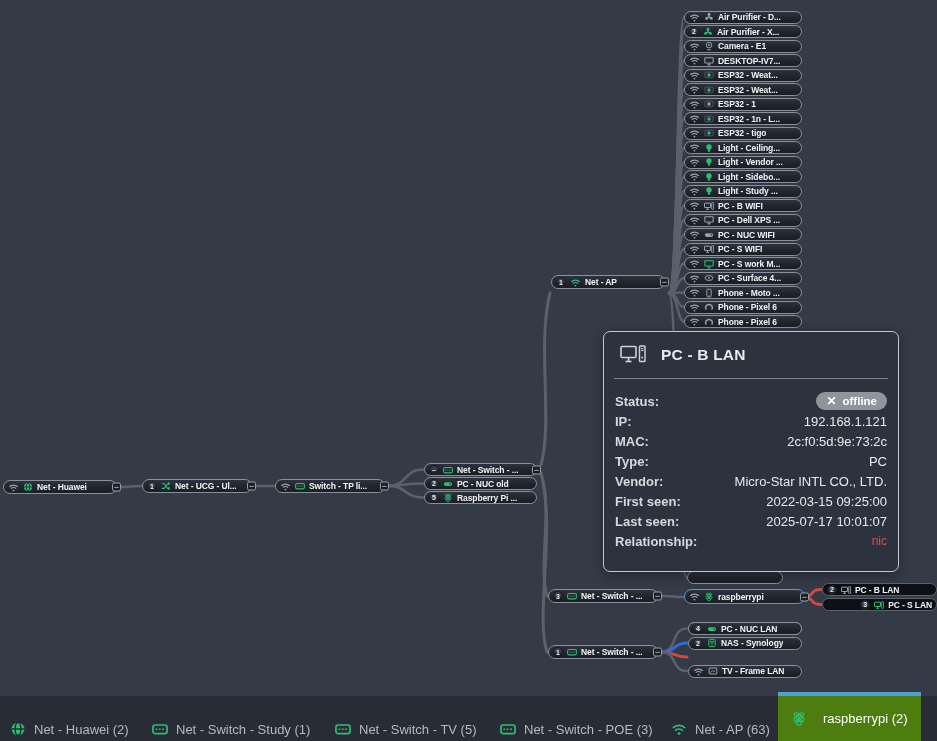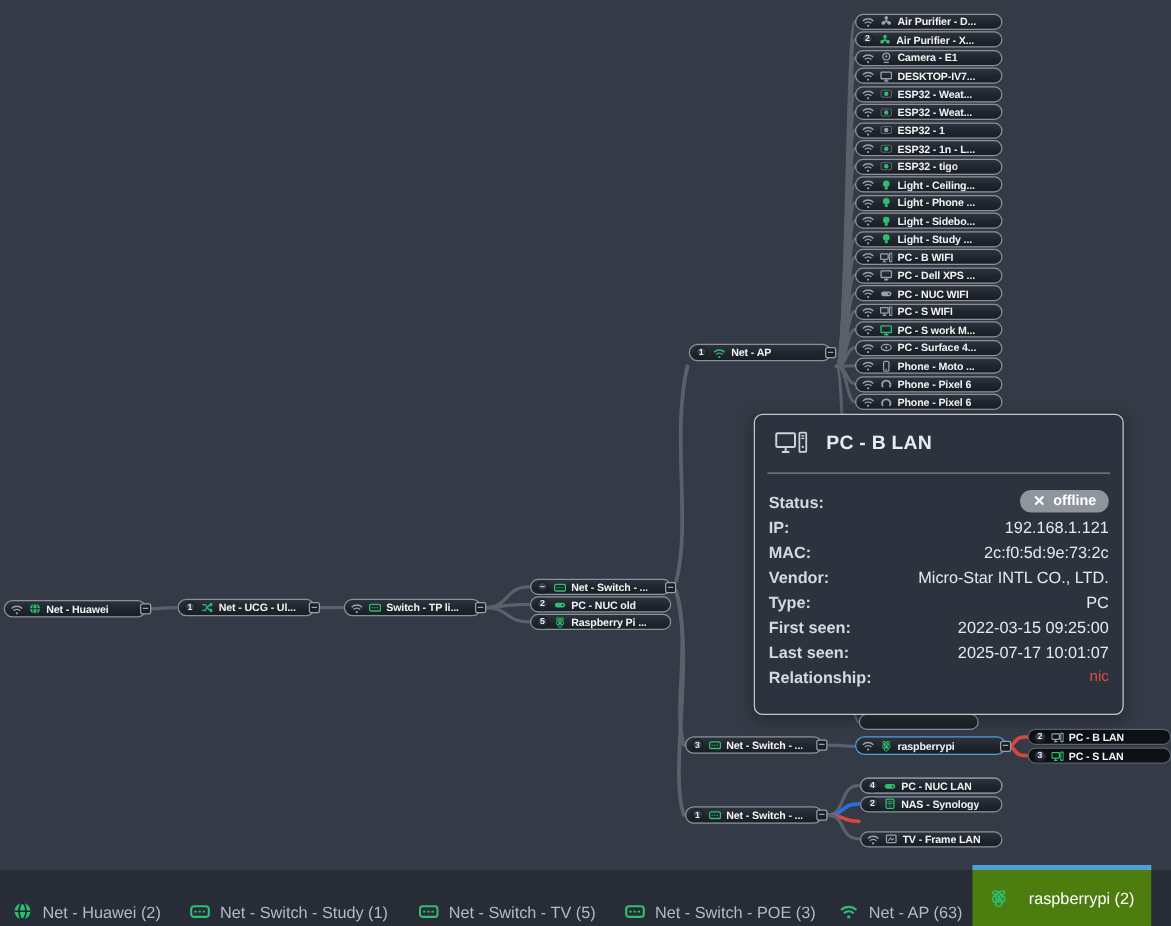--- a/index.html
+++ b/index.html
@@ -350,21 +350,21 @@
             <path d="M3.1,7.2 A4.1,4.1 0 0 1 8.9,7.2" fill="none" stroke="#9aa1ab" stroke-width="1.3"></path>
             <circle cx="6" cy="9.4" r="1" fill="#9aa1ab"></circle>
           </svg>
         </span>
         <span class="ic">
           <svg width="10" height="10" viewBox="0 0 12 12">
             <circle cx="6" cy="4.8" r="3.2" fill="#2fbd6f"></circle>
             <rect x="4.6" y="7.6" width="2.8" height="2.8" rx="0.9" fill="#2fbd6f"></rect>
           </svg>
         </span>
-        <span class="lbl">Light - Phone ...</span>
+        <span class="lbl">Light - Vendor ...</span>
       </div>
       <div class="gnode" style="left: 684px; top: 170px; width: 118px; height: 13px;">
         <span class="ic">
           <svg width="11" height="11" viewBox="0 0 12 12">
             <path d="M1.4,5.2 A6.6,6.6 0 0 1 10.6,5.2" fill="none" stroke="#9aa1ab" stroke-width="1.3"></path>
             <path d="M3.1,7.2 A4.1,4.1 0 0 1 8.9,7.2" fill="none" stroke="#9aa1ab" stroke-width="1.3"></path>
             <circle cx="6" cy="9.4" r="1" fill="#9aa1ab"></circle>
           </svg>
         </span>
         <span class="ic">
@@ -579,21 +579,21 @@
         <span class="ic">
           <svg width="10" height="10" viewBox="0 0 12 12">
             <rect x="0.6" y="2.6" width="7.2" height="5.2" rx="0.5" fill="none" stroke="#9aa1ab" stroke-width="1.2"></rect>
             <line x1="2.6" y1="10" x2="6" y2="10" stroke="#9aa1ab" stroke-width="1.1"></line>
             <line x1="4.2" y1="7.8" x2="4.2" y2="10" stroke="#9aa1ab" stroke-width="1.1"></line>
             <rect x="9.2" y="2" width="2.3" height="8" rx="0.5" fill="none" stroke="#9aa1ab" stroke-width="1.1"></rect>
           </svg>
         </span>
         <span class="lbl">PC - B LAN</span>
       </div>
-      <div class="gnode dark" style="left: 822px; top: 598px; width: 115px; height: 13px;">
+      <div class="gnode dark" style="left: 822px; top: 598px; width: 115px; height: 13px; justify-content: flex-end;">
         <span class="badge">3</span>
         <span class="ic">
           <svg width="10" height="10" viewBox="0 0 12 12">
             <rect x="0.6" y="2.6" width="7.2" height="5.2" rx="0.5" fill="none" stroke="#2fbd6f" stroke-width="1.2"></rect>
             <line x1="2.6" y1="10" x2="6" y2="10" stroke="#2fbd6f" stroke-width="1.1"></line>
             <line x1="4.2" y1="7.8" x2="4.2" y2="10" stroke="#2fbd6f" stroke-width="1.1"></line>
             <rect x="9.2" y="2" width="2.3" height="8" rx="0.5" fill="none" stroke="#2fbd6f" stroke-width="1.1"></rect>
           </svg>
         </span>
         <span class="lbl">PC - S LAN</span>
@@ -686,26 +686,26 @@
         </div>
         <div class="prow">
           <span class="plabel">IP:</span>
           <span class="pval">192.168.1.121</span>
         </div>
         <div class="prow">
           <span class="plabel">MAC:</span>
           <span class="pval">2c:f0:5d:9e:73:2c</span>
         </div>
         <div class="prow">
+          <span class="plabel">Type:</span>
+          <span class="pval">PC</span>
+        </div>
+        <div class="prow">
           <span class="plabel">Vendor:</span>
           <span class="pval">Micro-Star INTL CO., LTD.</span>
-        </div>
-        <div class="prow">
-          <span class="plabel">Type:</span>
-          <span class="pval">PC</span>
         </div>
         <div class="prow">
           <span class="plabel">First seen:</span>
           <span class="pval">2022-03-15 09:25:00</span>
         </div>
         <div class="prow">
           <span class="plabel">Last seen:</span>
           <span class="pval">2025-07-17 10:01:07</span>
         </div>
         <div class="prow">

